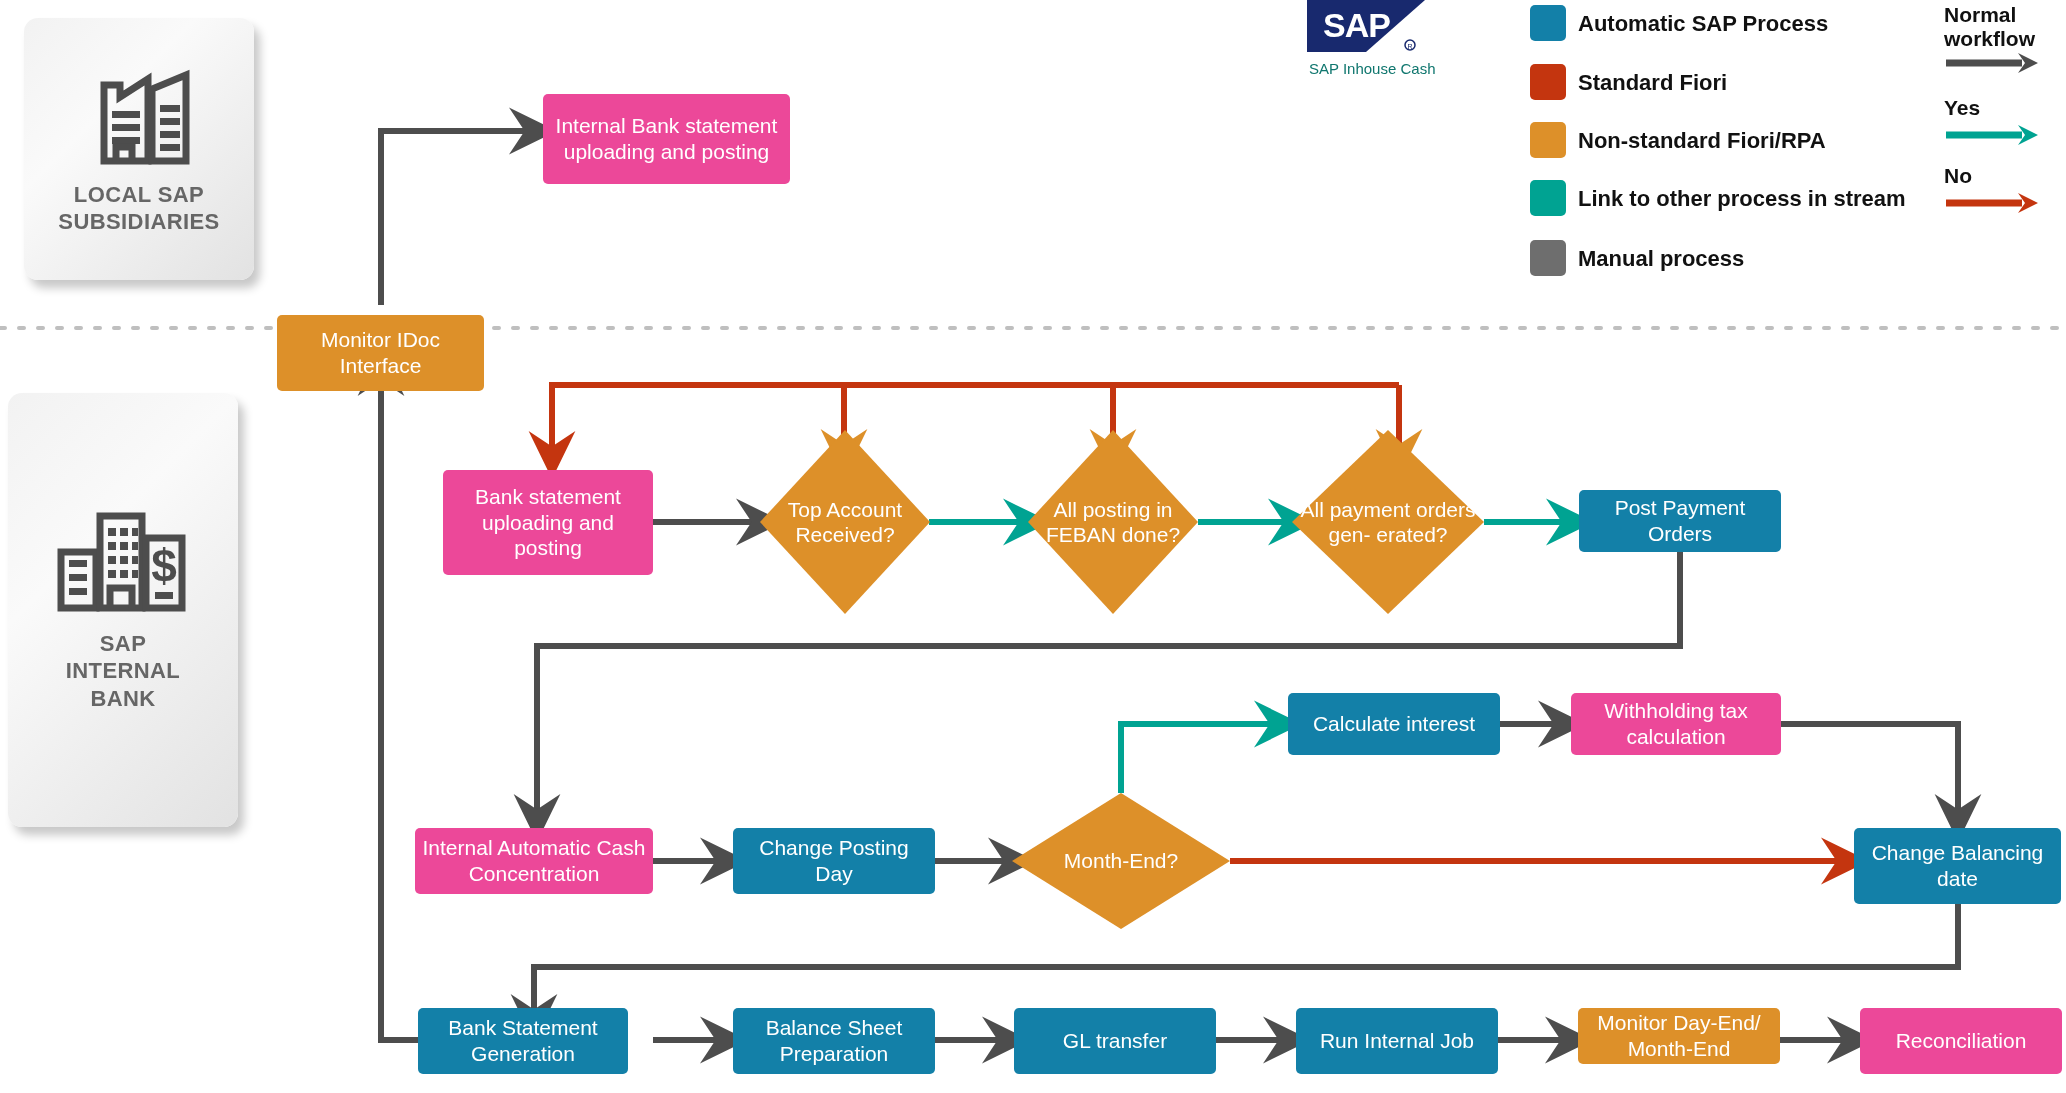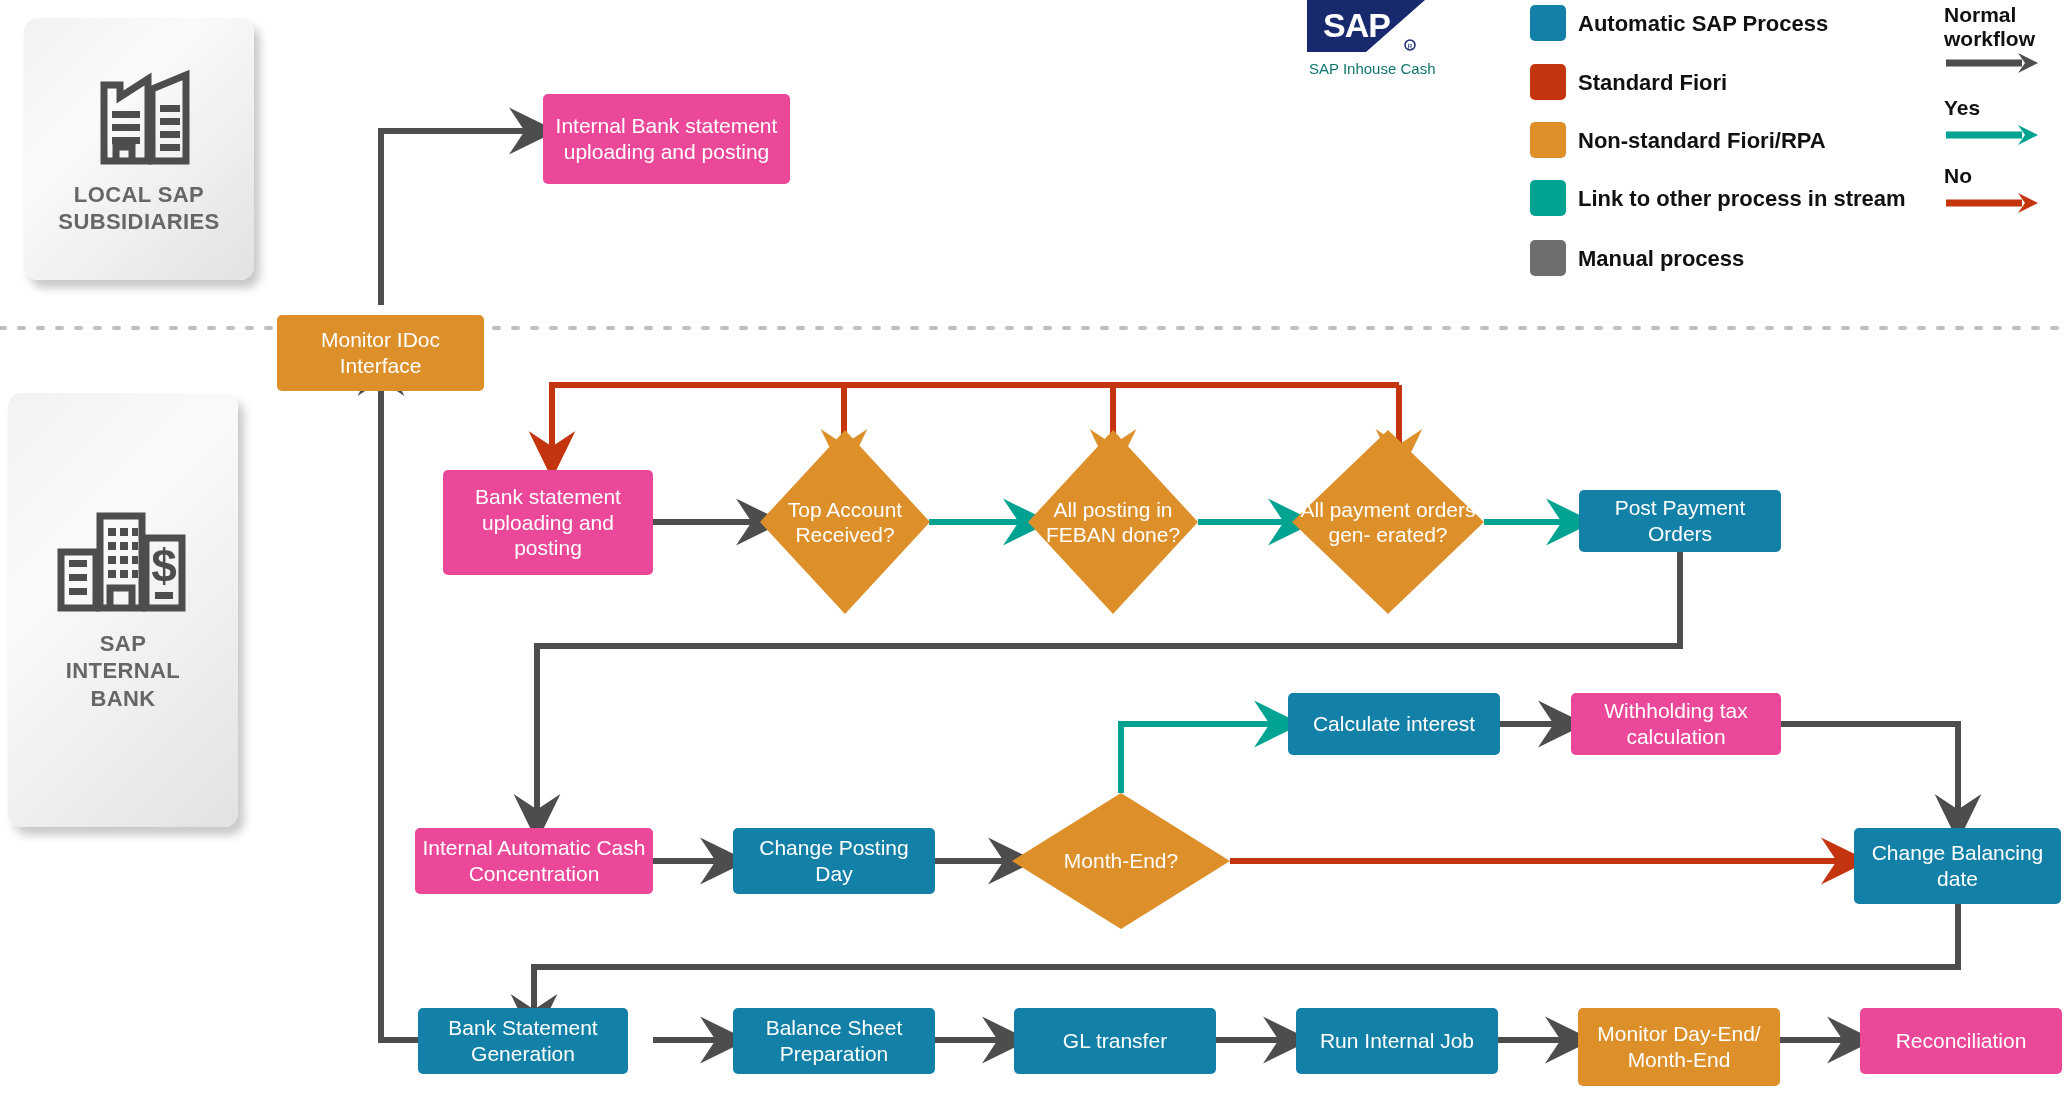--- a/index.html
+++ b/index.html
@@ -240,17 +240,17 @@
   <div class="node n-blue" style="left:1854px;top:828px;width:207px;height:76px;">Change Balancing date</div>
 
   <div class="node n-blue" style="left:418px;top:1008px;width:210px;height:66px;">Bank Statement Generation</div>
 
   <div class="node n-blue" style="left:733px;top:1008px;width:202px;height:66px;">Balance Sheet Preparation</div>
 
   <div class="node n-blue" style="left:1014px;top:1008px;width:202px;height:66px;">GL transfer</div>
 
   <div class="node n-blue" style="left:1296px;top:1008px;width:202px;height:66px;">Run Internal Job</div>
 
-  <div class="node n-orange" style="left:1578px;top:1008px;width:202px;height:78px;">Monitor Day-End/ Month-End</div>
+  <div class="node n-orange" style="left:1578px;top:1008px;width:202px;height:56px;">Monitor Day-End/ Month-End</div>
 
   <div class="node n-teal" style="left:1860px;top:1008px;width:202px;height:66px;">Reconciliation</div>
 
 </div>
 
 </body></html>

